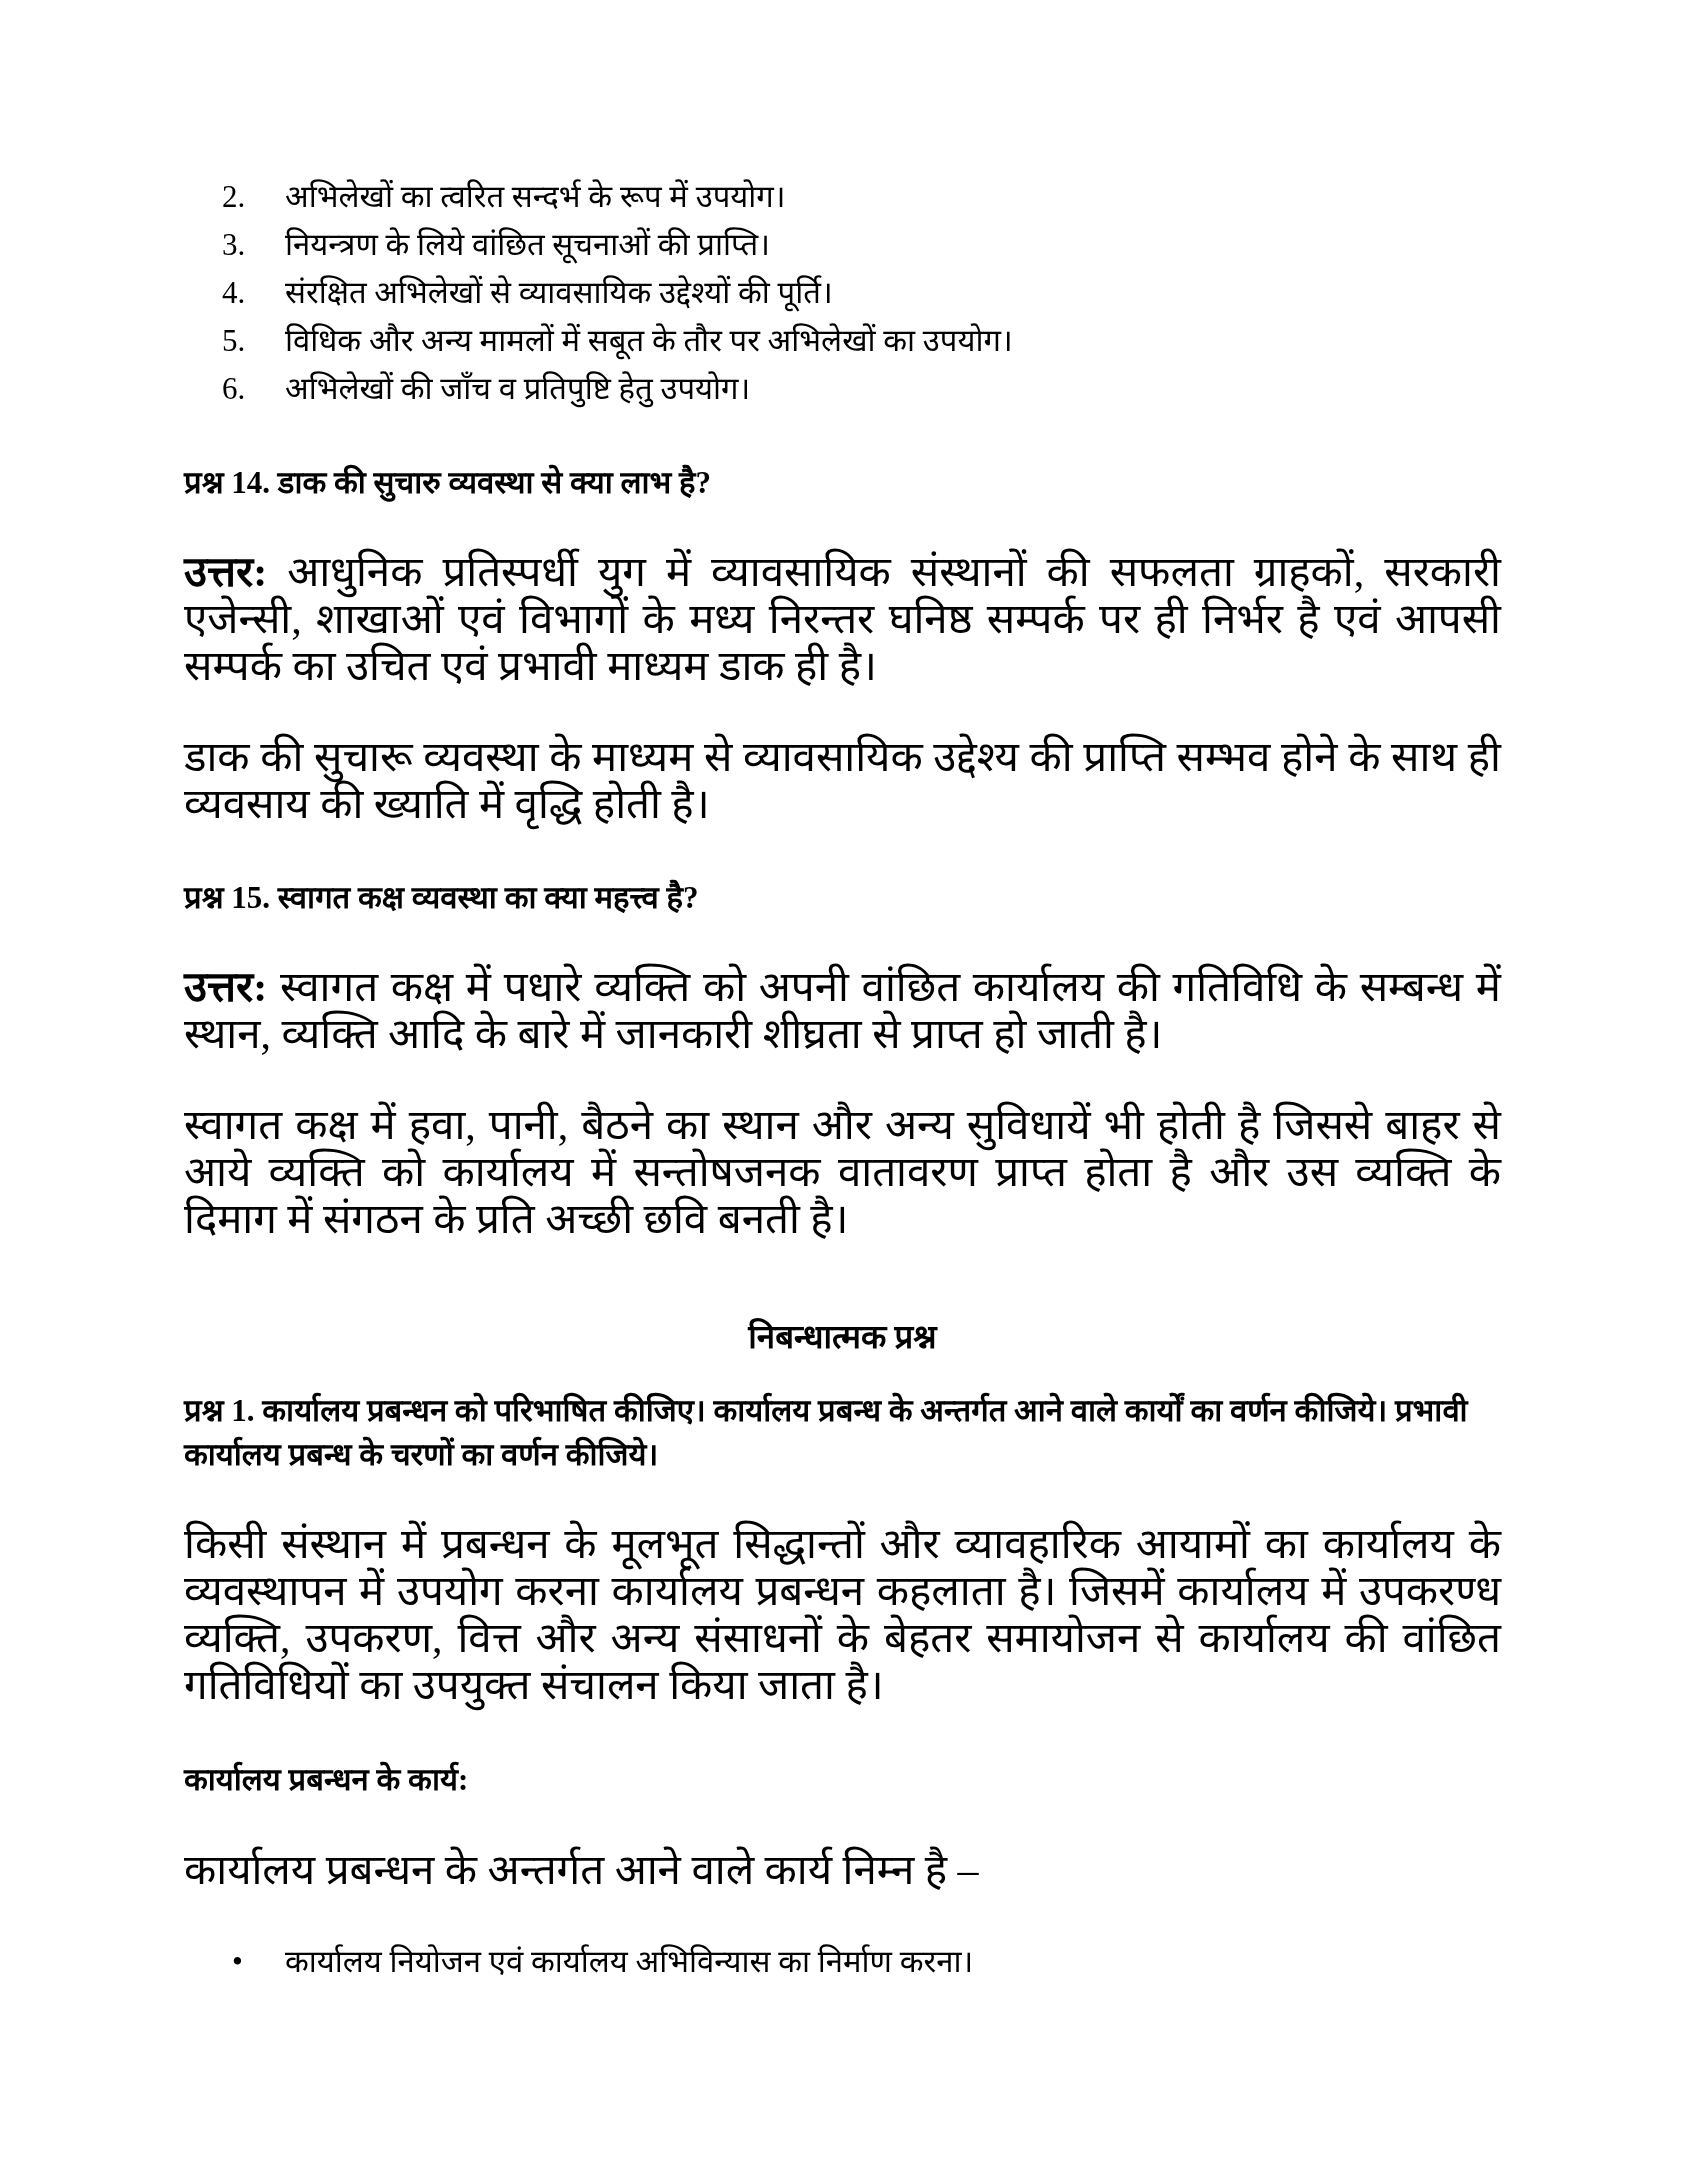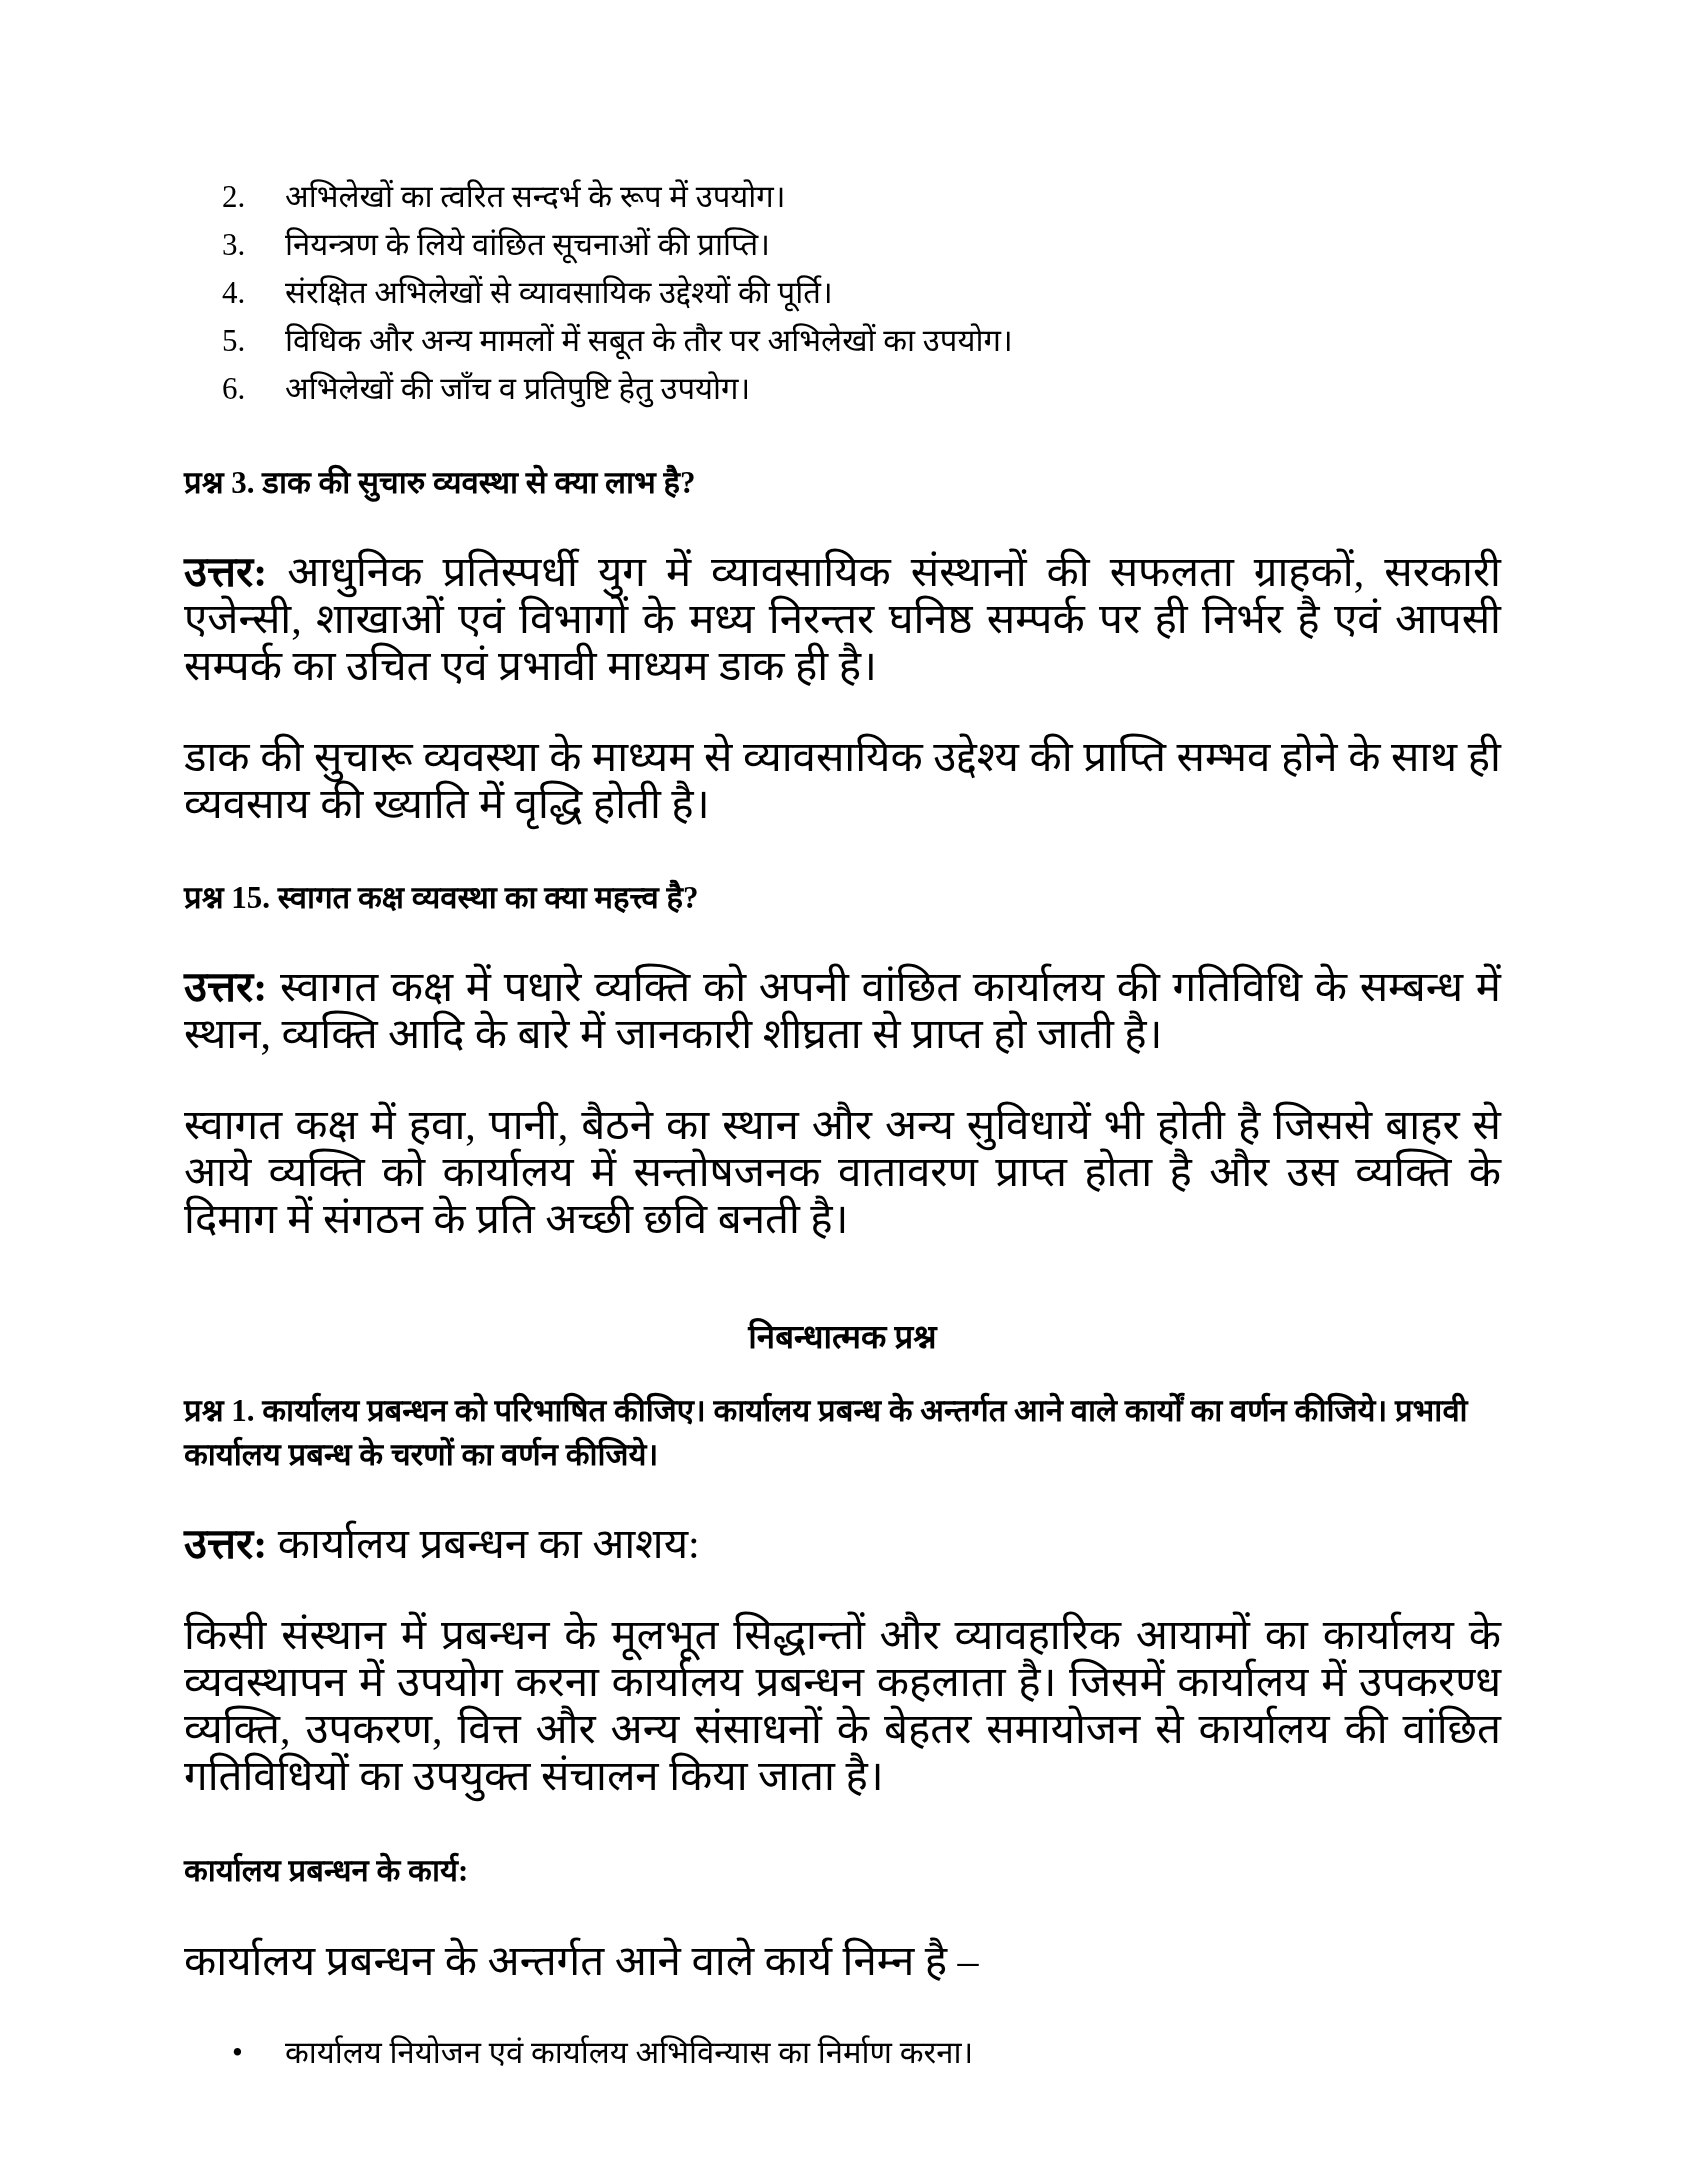--- a/index.html
+++ b/index.html
@@ -131,43 +131,40 @@
       <li>
         <span class="marker">5.</span>
         <span>विधिक और अन्य मामलों में सबूत के तौर पर अभिलेखों का उपयोग।</span>
       </li>
       <li>
         <span class="marker">6.</span>
         <span>अभिलेखों की जाँच व प्रतिपुष्टि हेतु उपयोग।</span>
       </li>
     </ol>
 
-    <div class="q-heading">प्रश्न 3. डाक की सुचारु व्यवस्था से क्या लाभ है?</div>
+    <div class="q-heading">प्रश्न 14. डाक की सुचारु व्यवस्था से क्या लाभ है?</div>
 
     <p class="para justify">
       <span class="lead">उत्तर:</span><span> आधुनिक प्रतिस्पर्धी युग में व्यावसायिक संस्थानों की सफलता ग्राहकों, सरकारी एजेन्सी, शाखाओं एवं विभागों के मध्य निरन्तर घनिष्ठ सम्पर्क पर ही निर्भर है एवं आपसी सम्पर्क का उचित एवं प्रभावी माध्यम डाक ही है।</span>
     </p>
 
     <p class="para justify">डाक की सुचारू व्यवस्था के माध्यम से व्यावसायिक उद्देश्य की प्राप्ति सम्भव होने के साथ ही व्यवसाय की ख्याति में वृद्धि होती है।</p>
 
     <div class="q-heading">प्रश्न 15. स्वागत कक्ष व्यवस्था का क्या महत्त्व है?</div>
 
     <p class="para justify">
       <span class="lead">उत्तर:</span><span> स्वागत कक्ष में पधारे व्यक्ति को अपनी वांछित कार्यालय की गतिविधि के सम्बन्ध में स्थान, व्यक्ति आदि के बारे में जानकारी शीघ्रता से प्राप्त हो जाती है।</span>
     </p>
 
     <p class="para justify">स्वागत कक्ष में हवा, पानी, बैठने का स्थान और अन्य सुविधायें भी होती है जिससे बाहर से आये व्यक्ति को कार्यालय में सन्तोषजनक वातावरण प्राप्त होता है और उस व्यक्ति के दिमाग में संगठन के प्रति अच्छी छवि बनती है।</p>
 
     <div class="section-heading">निबन्धात्मक प्रश्न</div>
 
     <div class="q-heading tight">प्रश्न 1. कार्यालय प्रबन्धन को परिभाषित कीजिए। कार्यालय प्रबन्ध के अन्तर्गत आने वाले कार्यों का वर्णन कीजिये। प्रभावी कार्यालय प्रबन्ध के चरणों का वर्णन कीजिये।</div>
 
-    <p class="para">
-      <span class="lead">उत्तर:</span><span> कार्यालय प्रबन्धन का आशय:</span>
-    </p>
 
     <p class="para justify">किसी संस्थान में प्रबन्धन के मूलभूत सिद्धान्तों और व्यावहारिक आयामों का कार्यालय के व्यवस्थापन में उपयोग करना कार्यालय प्रबन्धन कहलाता है। जिसमें कार्यालय में उपकरण्ध व्यक्ति, उपकरण, वित्त और अन्य संसाधनों के बेहतर समायोजन से कार्यालय की वांछित गतिविधियों का उपयुक्त संचालन किया जाता है।</p>
 
     <div class="sub-heading">कार्यालय प्रबन्धन के कार्य:</div>
 
     <p class="para">कार्यालय प्रबन्धन के अन्तर्गत आने वाले कार्य निम्न है –</p>
 
     <ul class="bullet-list">
       <li>
         <span class="dot">•</span>

